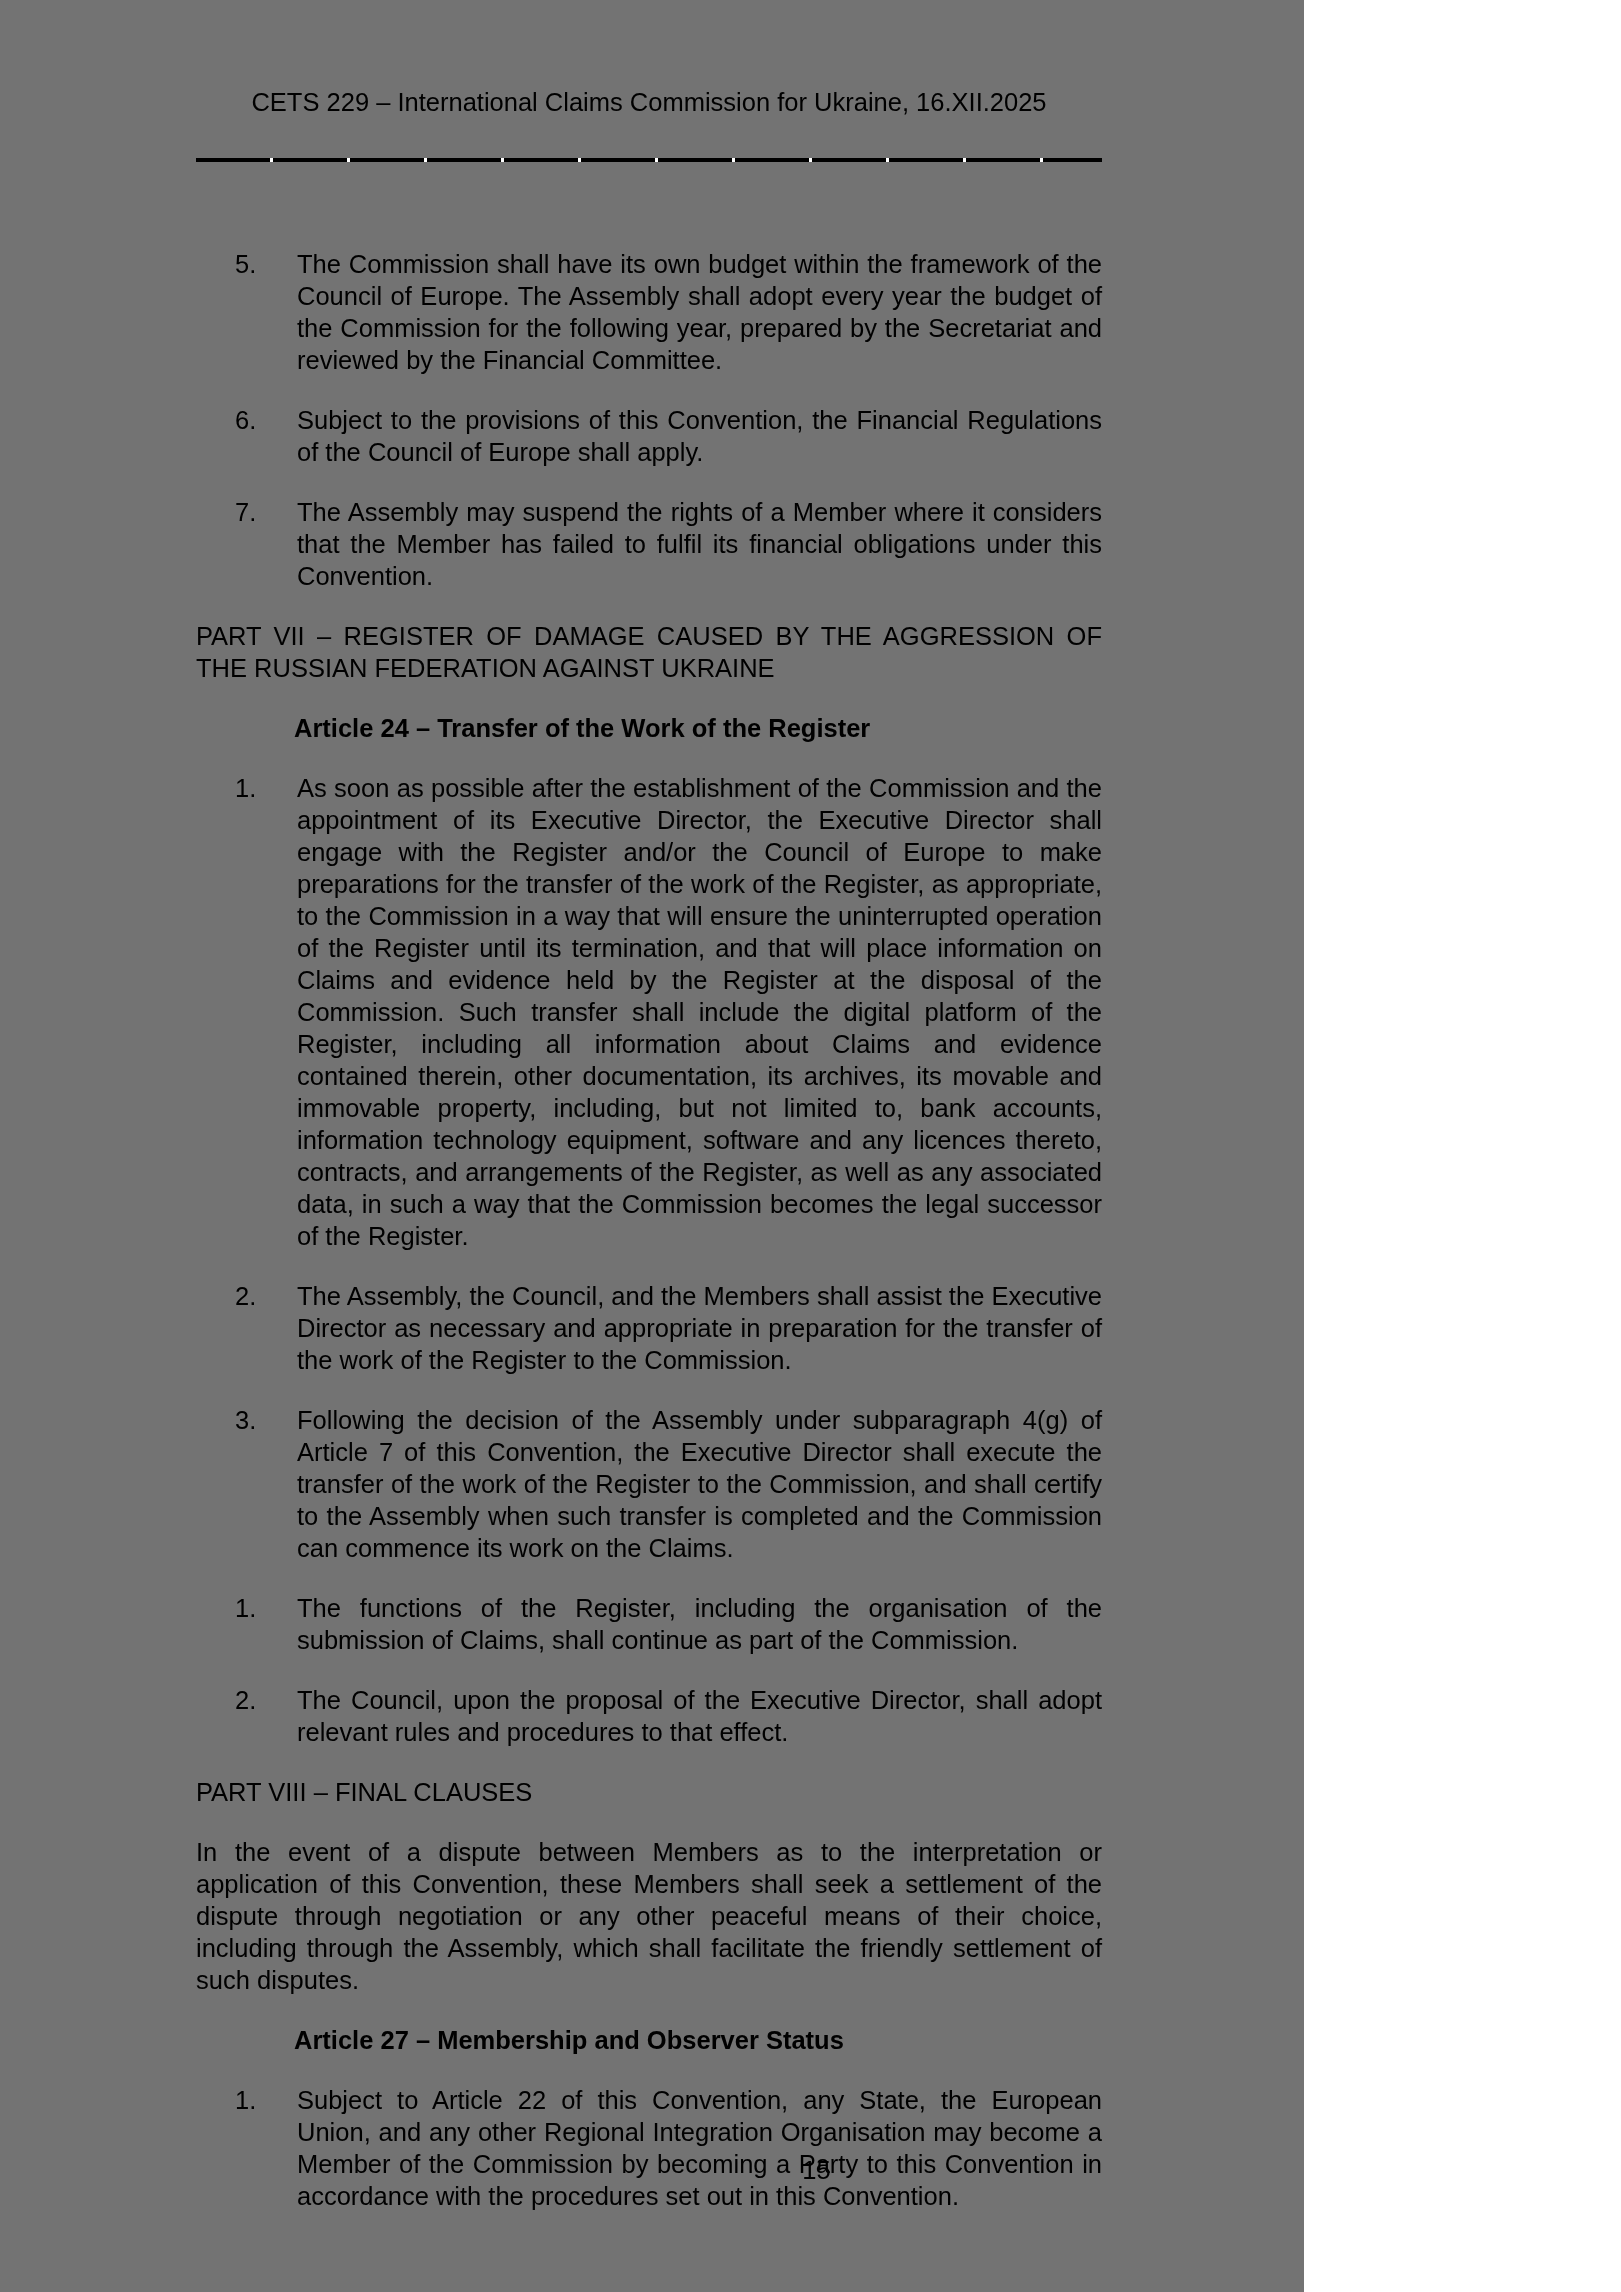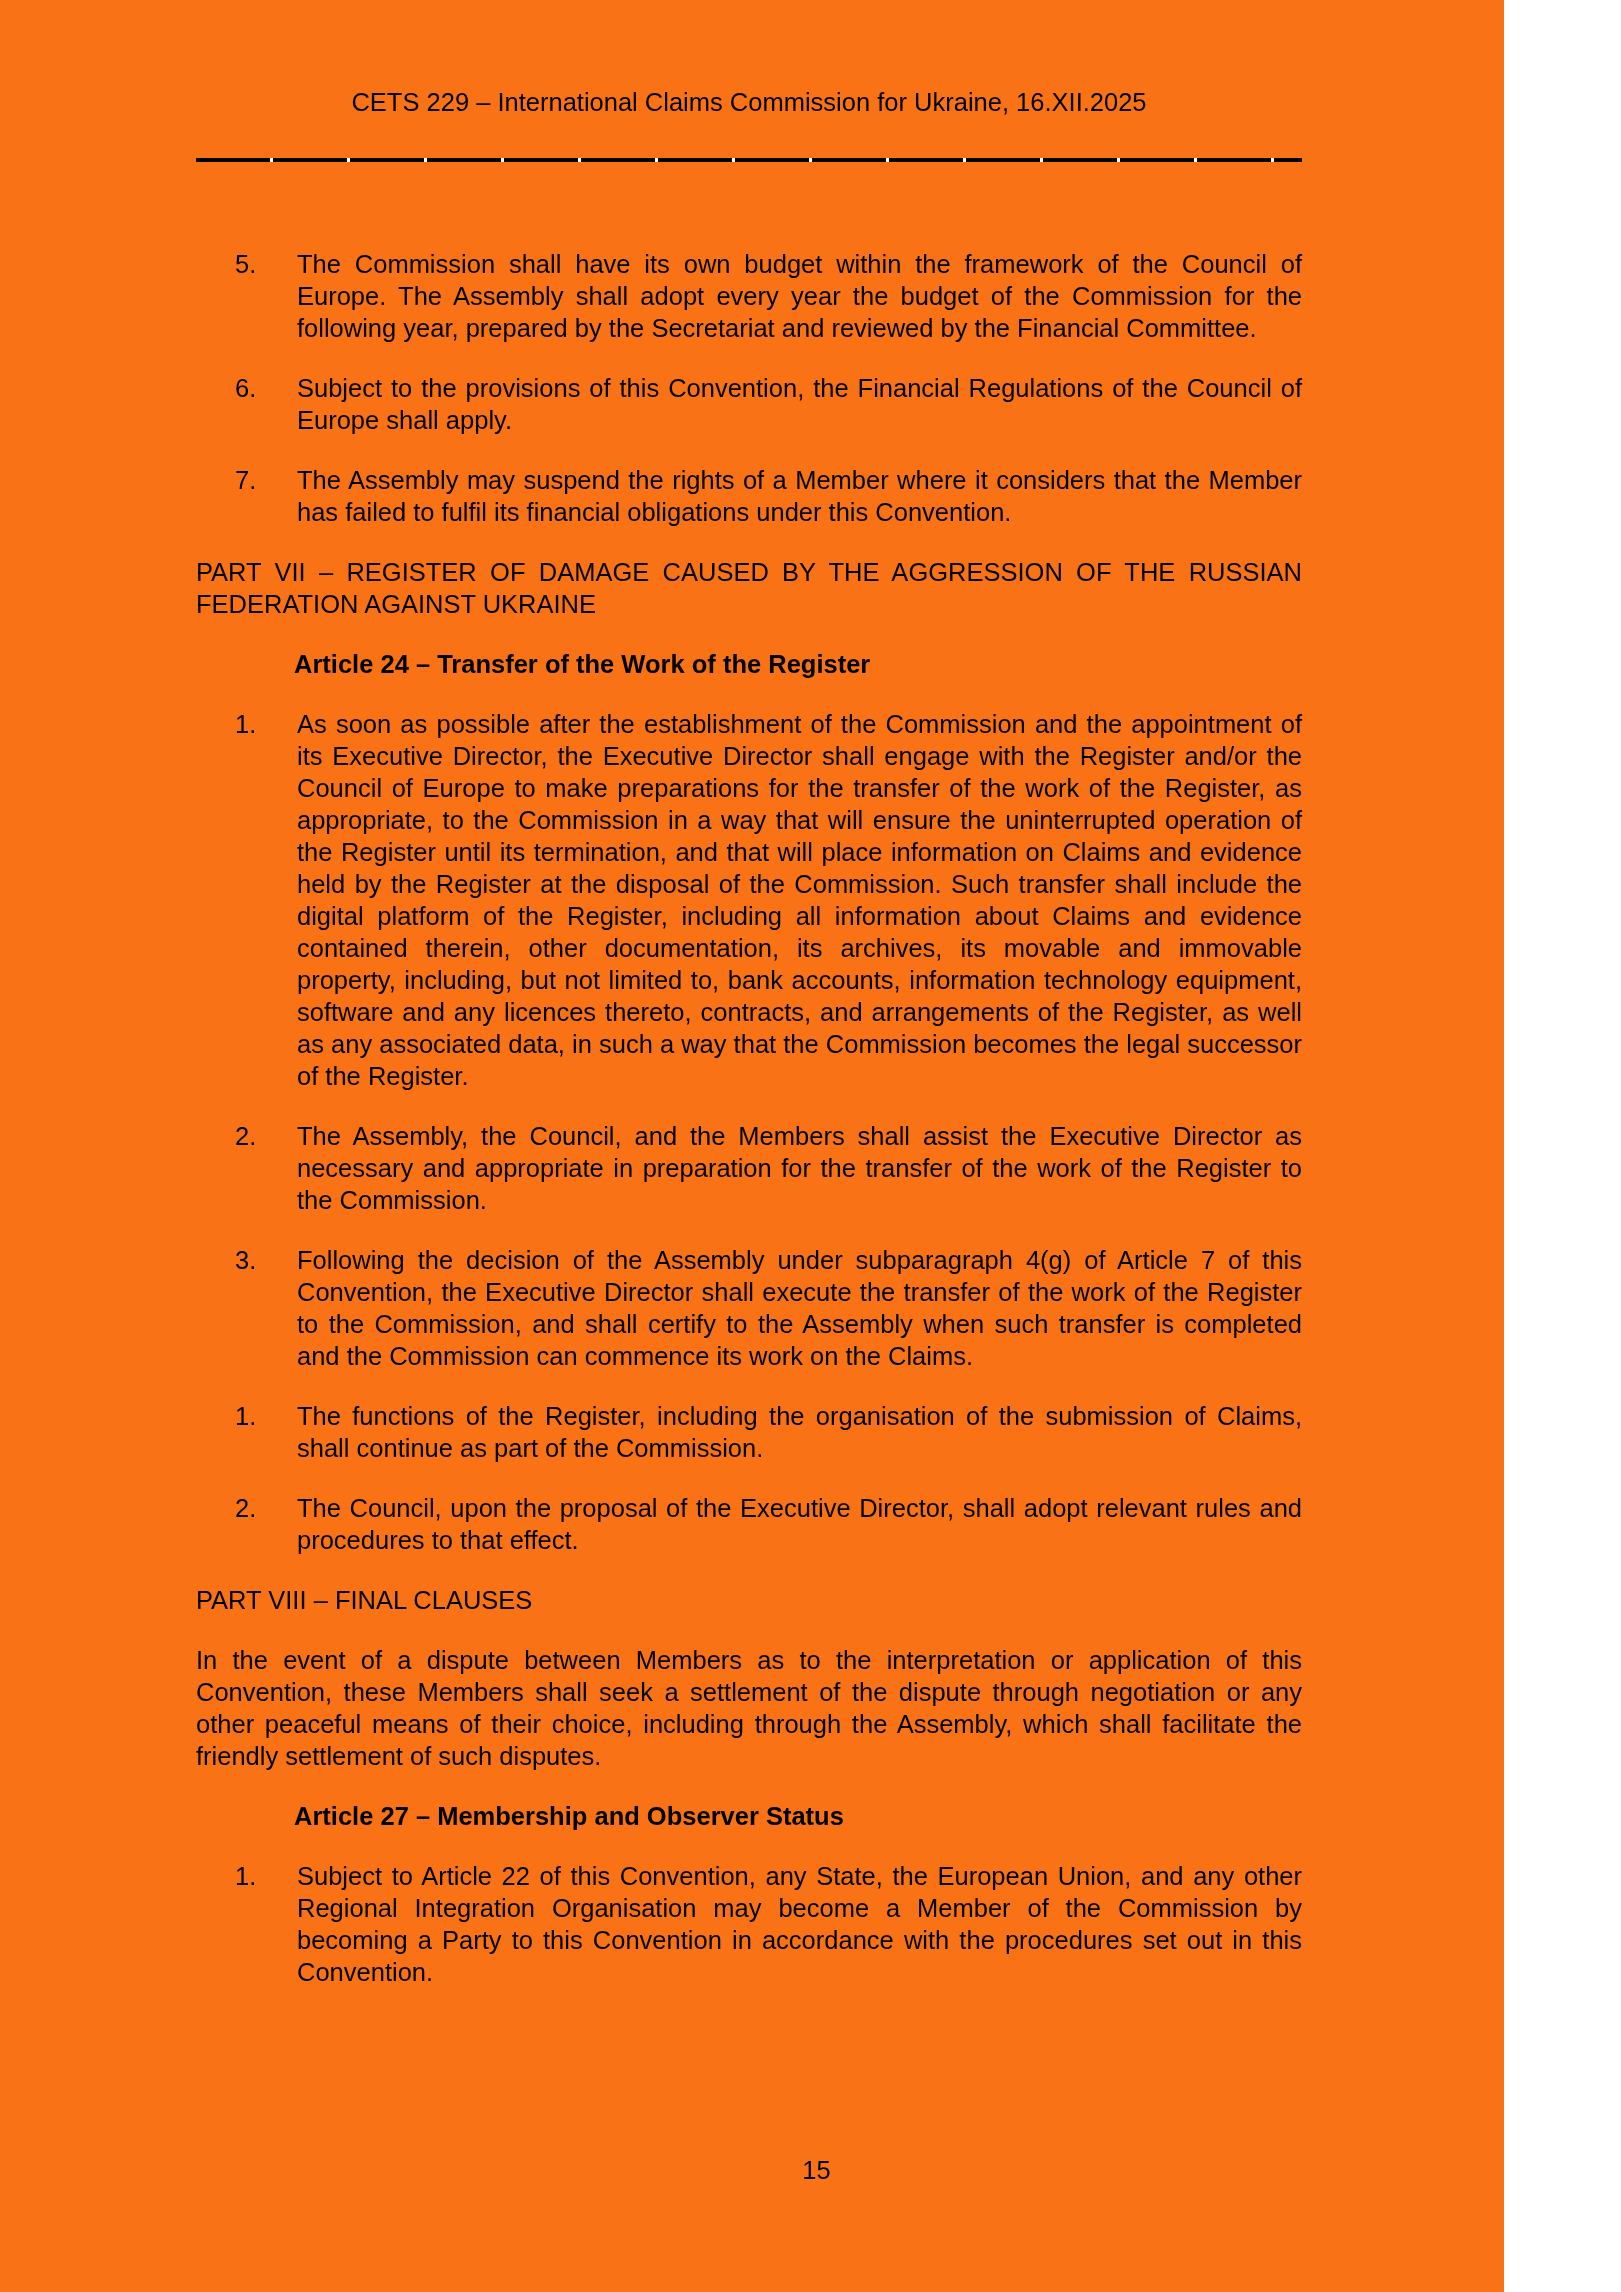--- a/index.html
+++ b/index.html
@@ -2,23 +2,23 @@
 <html><head>
 <meta charset="utf-8">
 <style>
   html, body {
     margin: 0;
     padding: 0;
     background: #ffffff;
   }
   .page {
     position: relative;
-    width: 1504px;
+    width: 1304px;
     height: 2293px;
-    background: #f97316;
+    background: #737373;
     color: #000000;
     font-family: "Liberation Sans", sans-serif;
     box-sizing: border-box;
     padding: 86px 202px 0 196px;
     overflow: hidden;
   }
   .header-title {
     text-align: center;
     font-size: 25.5px;
     line-height: 32px;

